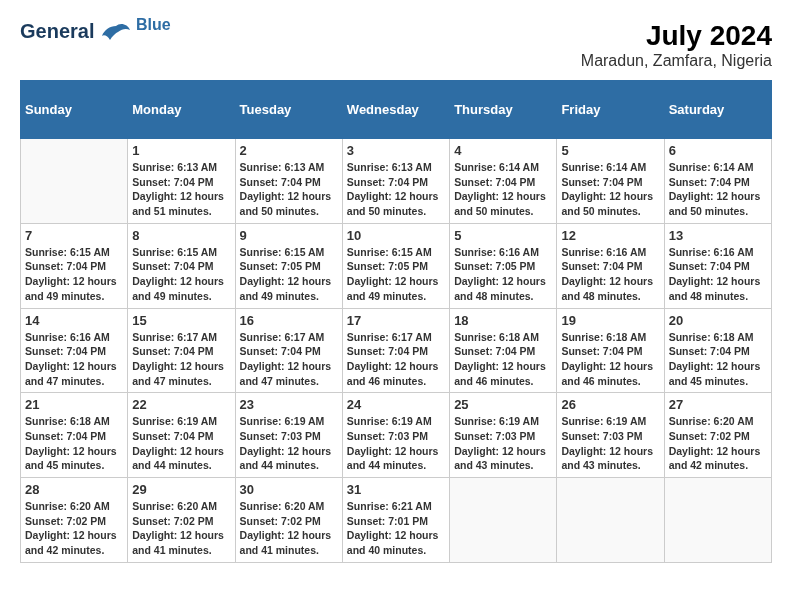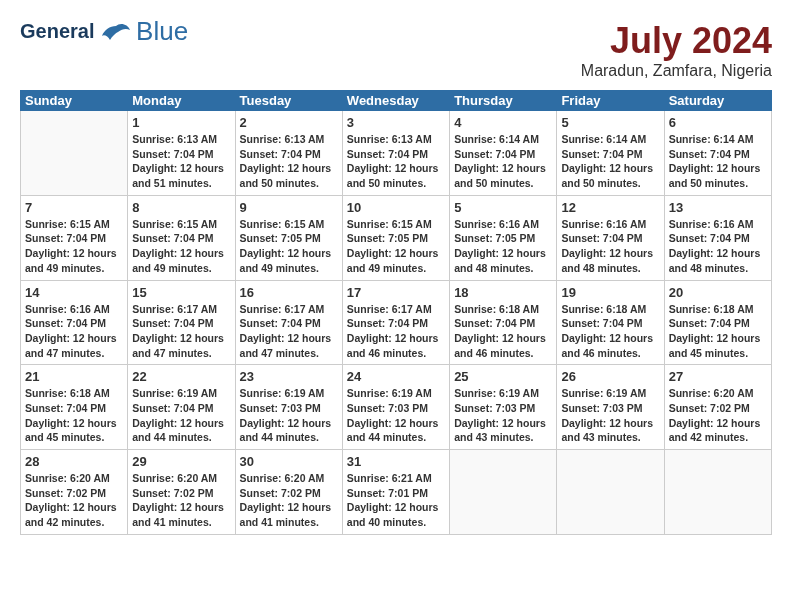--- a/index.html
+++ b/index.html
@@ -17,37 +17,37 @@
       margin-bottom: 10px;
     }
     .logo {
       display: flex;
       align-items: center;
     }
     .title-section {
       text-align: right;
     }
     .month-year {
-      font-size: 36px;
-      color: #7f1d1d;
+      font-size: 28px;
+      color: #000000;
       font-weight: bold;
     }
     .location {
       font-size: 16px;
       color: #333;
     }
     .calendar-table {
       width: 100%;
       border-collapse: collapse;
       font-size: 11px;
     }
     .calendar-table thead th {
       background-color: #2e6da4;
       color: #fff;
-      padding: 2px 4px;
+      padding: 21px 4px;
       text-align: left;
       font-size: 13px;
       font-weight: bold;
       border: 1px solid #2e6da4;
     }
     .calendar-table tbody td {
       border: 1px solid #ccc;
       vertical-align: top;
       padding: 4px;
       min-height: 80px;
@@ -75,21 +75,21 @@
 <div class="header-section">
   <div class="logo">
     <div>
       <div style="display:flex;gap:4px;">
         <div style="font-size:20px;font-weight:bold;color:#1a3a5c;line-height:1.1;">
           <span style="color:#1a3a5c;">General</span>
           <svg width="28" height="22" viewBox="0 0 28 22" style="vertical-align:middle;margin:0 2px;">
             <path d="M14 4 C18 0, 26 2, 28 8 C24 6, 20 7, 16 10 C14 11, 10 14, 8 18 C6 14, 2 12, 0 14 C2 8, 8 4, 14 4Z" fill="#2e6da4"></path>
           </svg>
         </div>
-        <div style="font-size:26px;font-weight:normal;color:#2e6da4;margin-top:-4px;">Blue</div>
+        <div style="font-size:16px;font-weight:bold;color:#2e6da4;margin-top:-4px;">Blue</div>
       </div>
     </div>
   </div>
   <div class="title-section">
     <div class="month-year">July 2024</div>
     <div class="location">Maradun, Zamfara, Nigeria</div>
   </div>
 </div>
 
 <table class="calendar-table">

